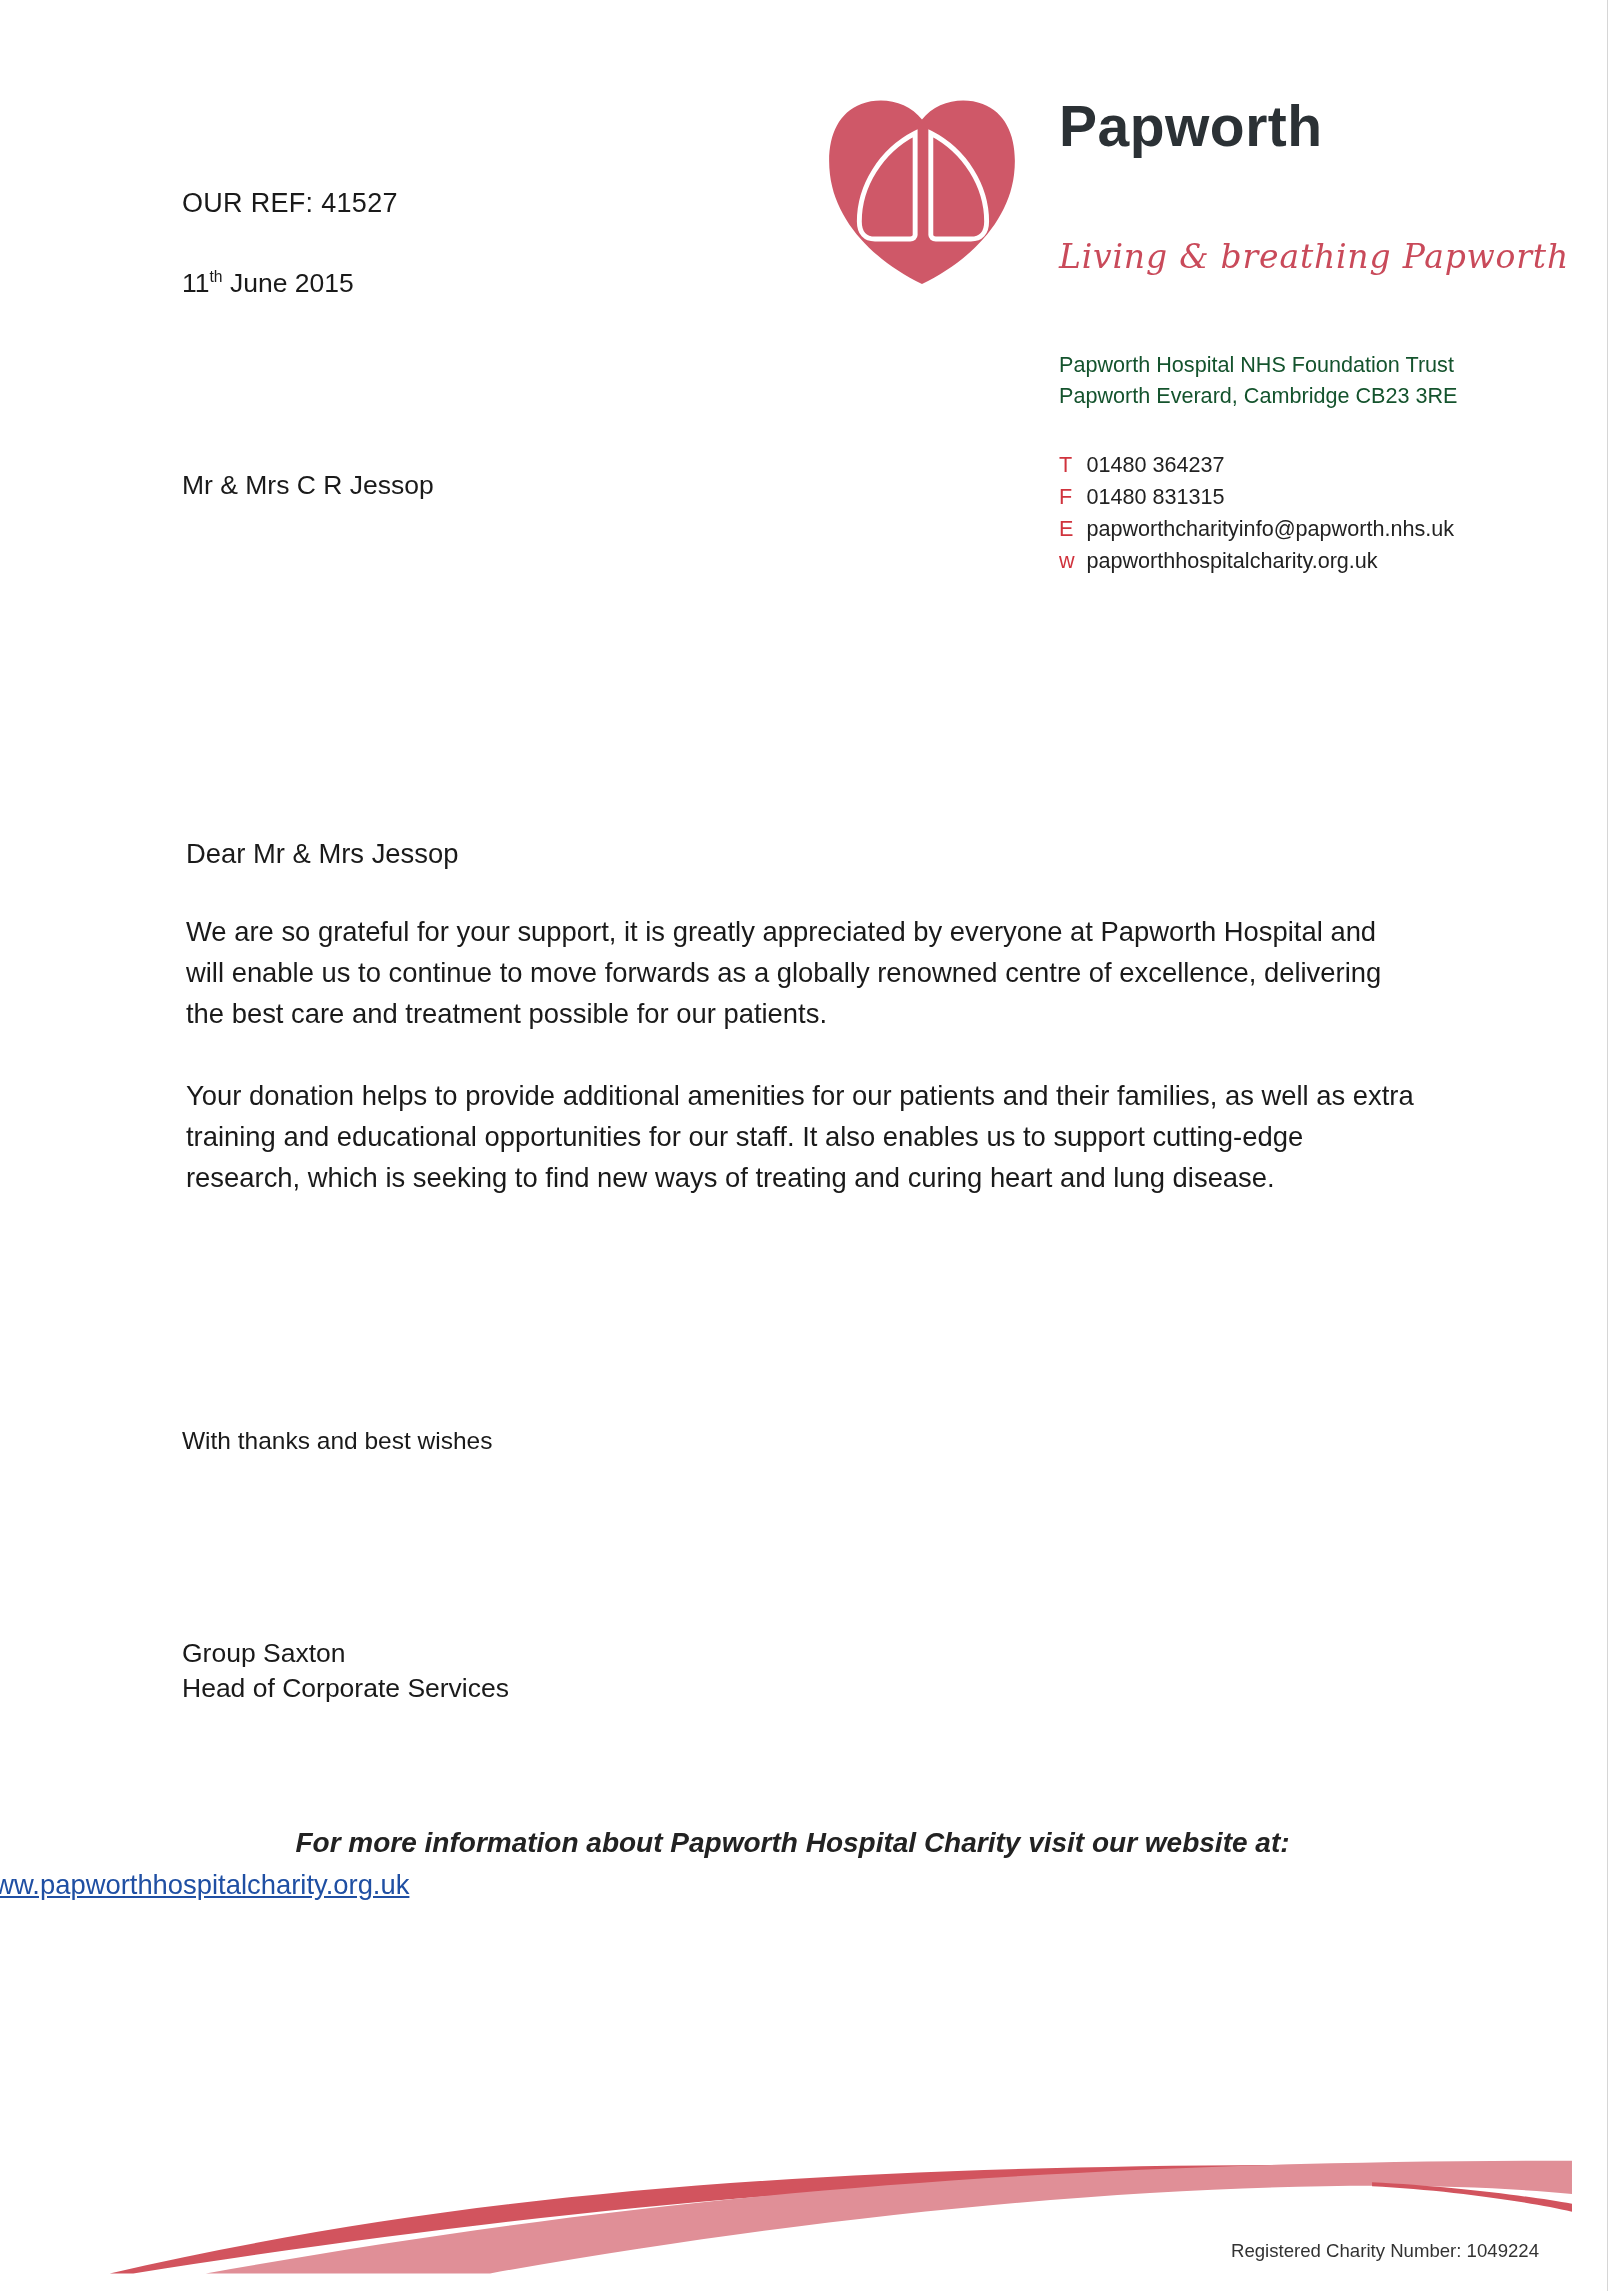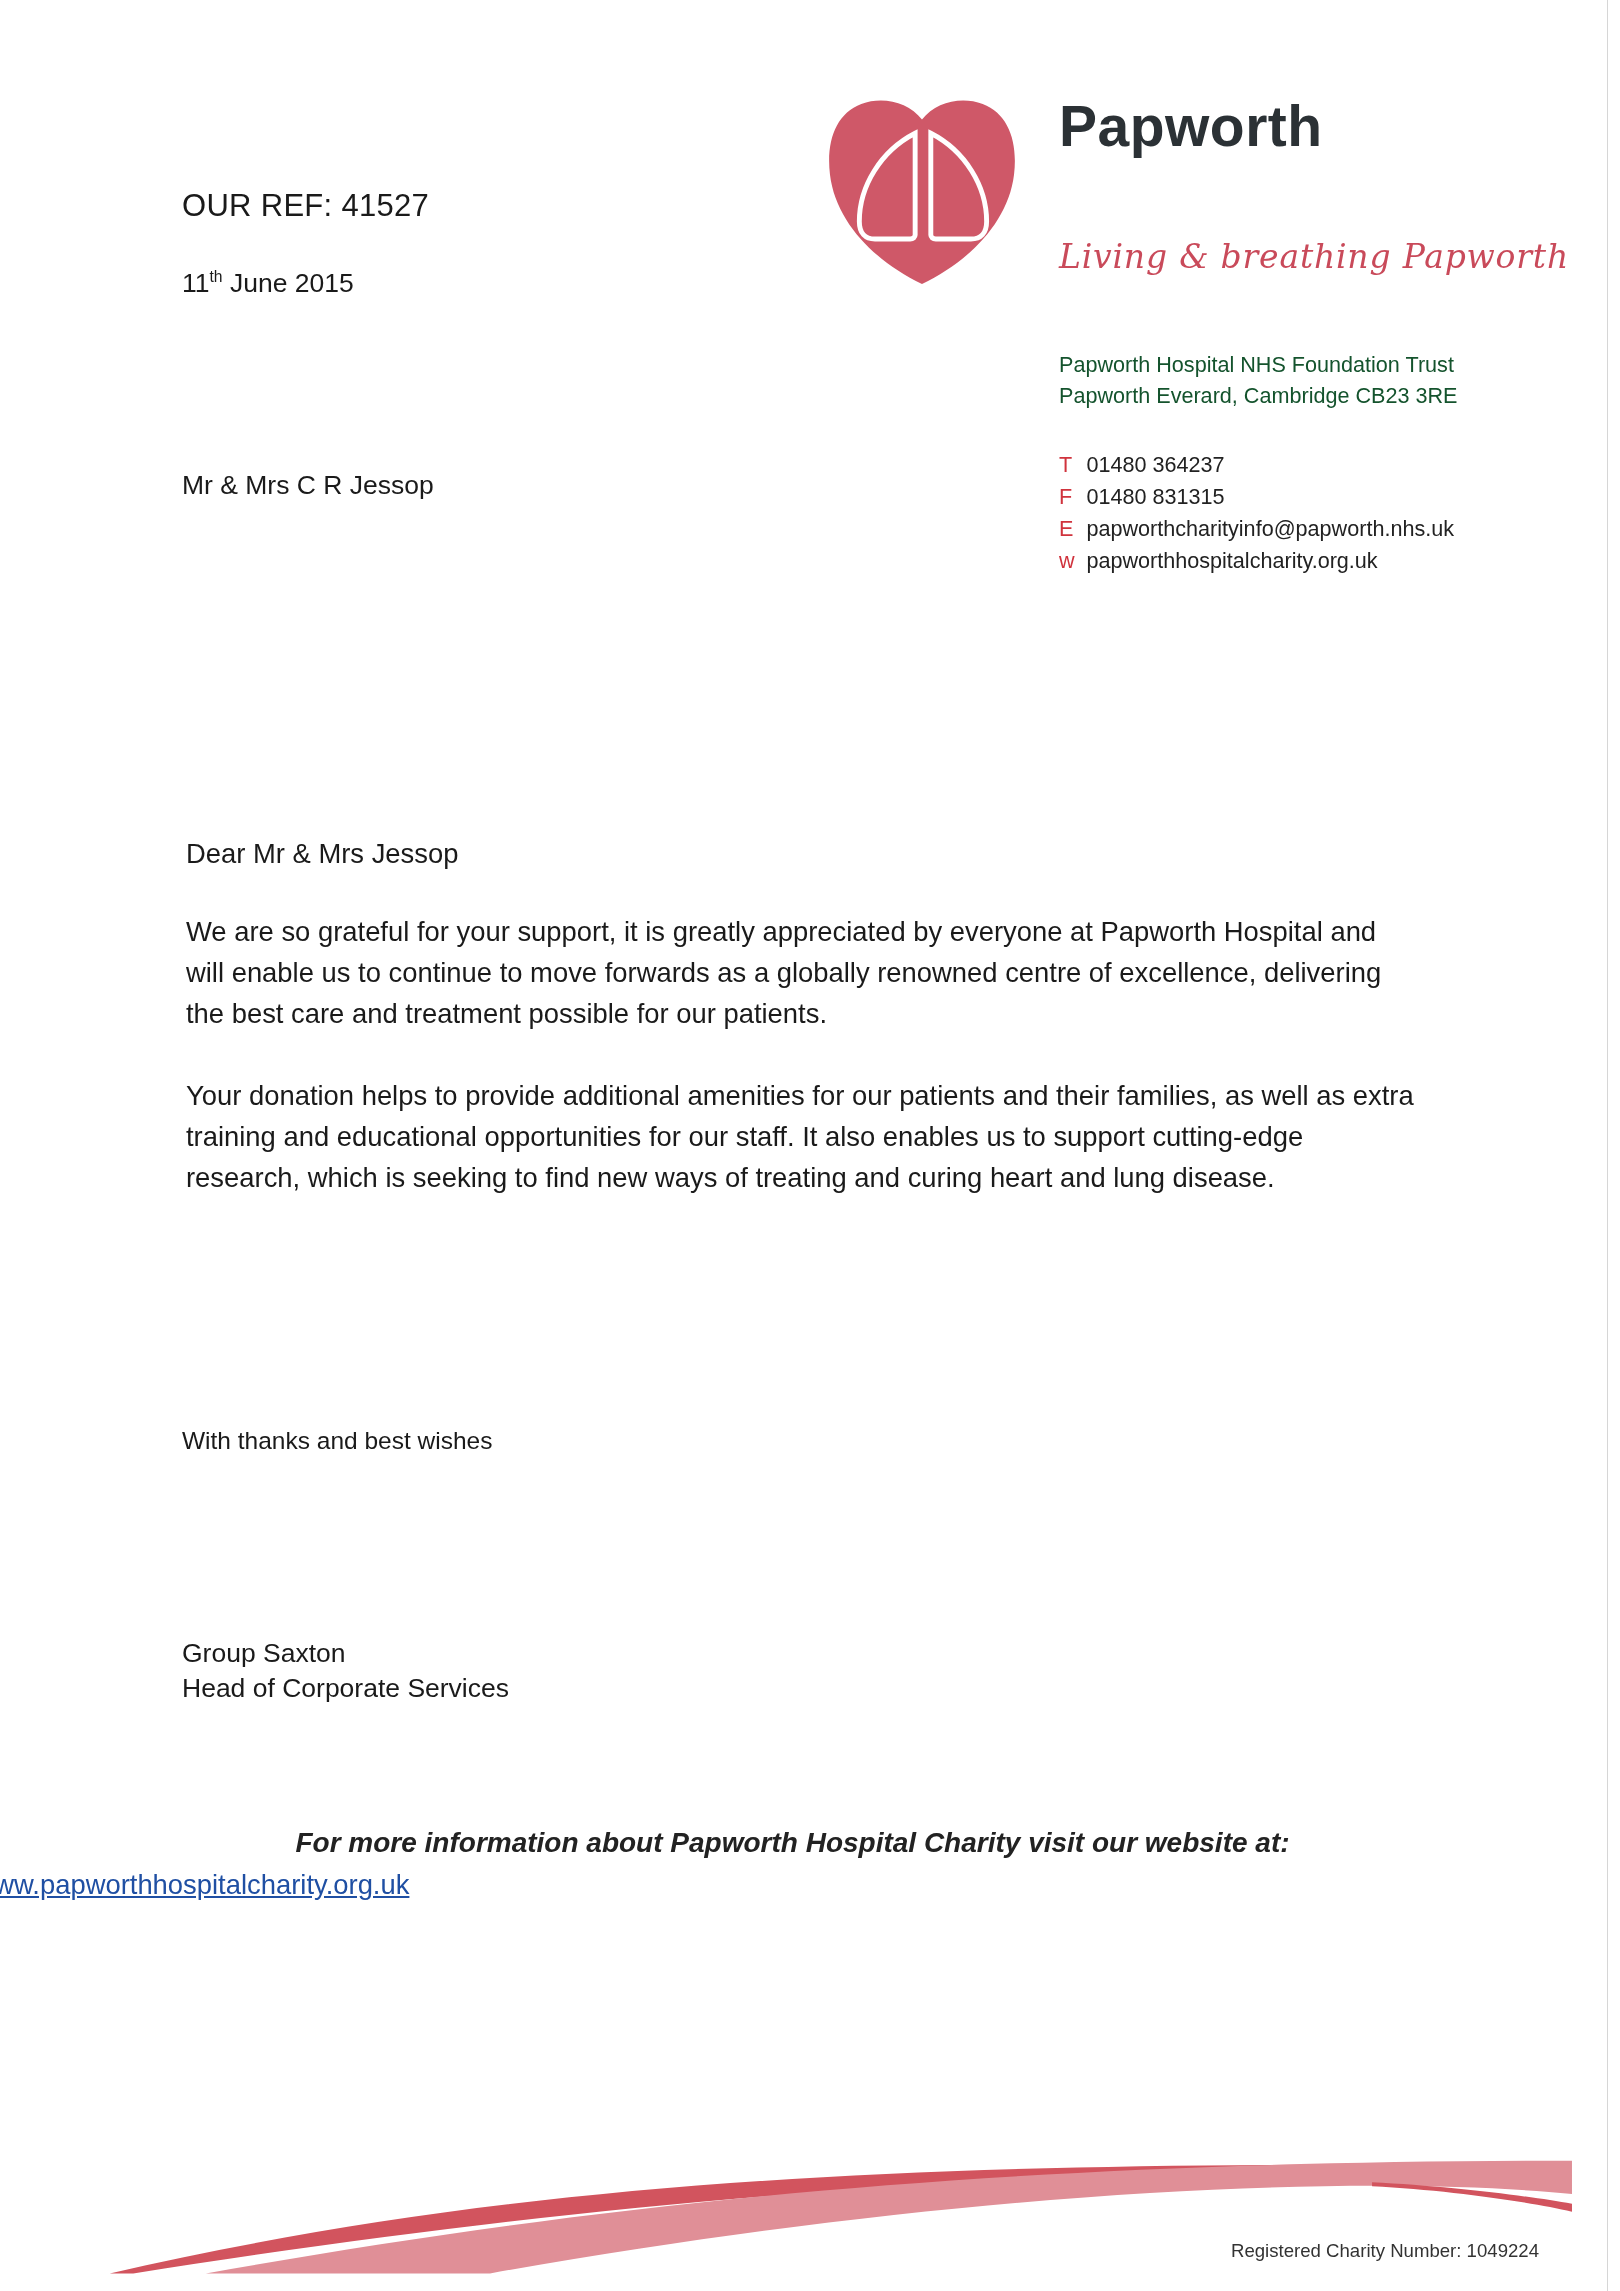--- a/index.html
+++ b/index.html
@@ -2,21 +2,21 @@
 <html><head>
   <meta charset="utf-8">
   <style>
     html, body { margin: 0; padding: 0; background: #ffffff; }
     body { width: 1620px; height: 2292px; position: relative; overflow: hidden;
       font-family: "Liberation Sans", "DejaVu Sans", sans-serif; color: #1a1a1a; }
     .abs { position: absolute; }
     .page-edge { left: 1607px; top: 0; width: 1px; height: 2292px; background: #d6d6d6; }
 
     
-    .ref { left: 182px; top: 188px; font-size: 31px; letter-spacing: 0.3px; }
+    .ref { left: 182px; top: 188px; font-size: 27px; letter-spacing: 0.3px; }
     .date { left: 182px; top: 268px; font-size: 26.5px; }
     .date sup { font-size: 15.7px; vertical-align: super; line-height: 0; }
     .recipient { left: 182px; top: 470px; font-size: 26.5px; }
 
     
     .logo-heart { left: 826px; top: 98px; width: 192px; height: 188px; }
     .logo-title { left: 1059px; top: 94px; font-size: 57px; font-weight: bold; color: #2b3135; line-height: 65px; letter-spacing: 0.5px; }
     .logo-tagline { left: 1059px; top: 237px; font-size: 33px; color: #c94a5a; font-family: "DejaVu Serif", serif; font-style: italic; letter-spacing: 0.8px; }
 
     

